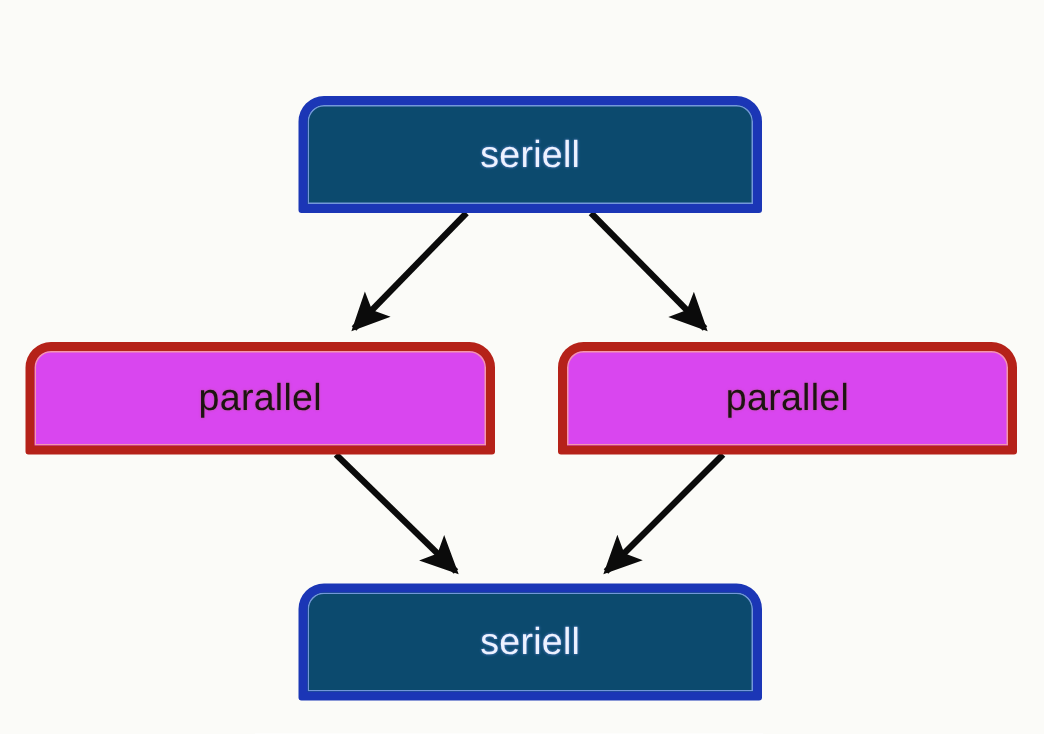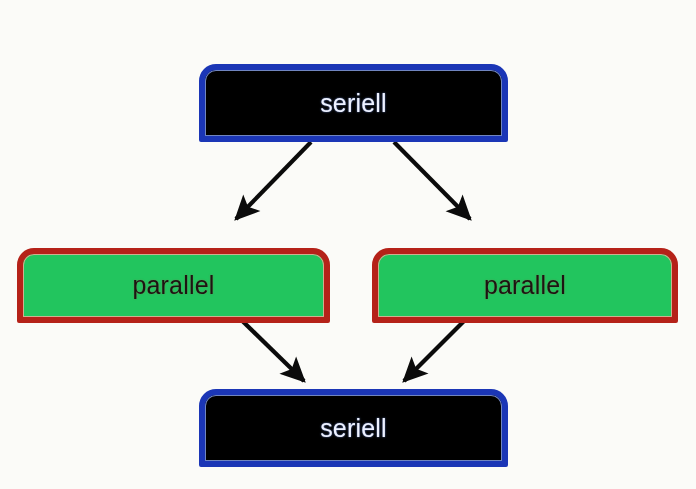--- a/index.html
+++ b/index.html
@@ -38,33 +38,32 @@
     justify-content: center;
     z-index: 2;
   }
   .node .node-label {
     font-size: 25px;
     letter-spacing: 0.2px;
     line-height: 1;
     white-space: nowrap;
   }
   .node.blue {
-    background: #000000;
+    background: #0c4a6e;
     border-color: #1b36b6;
     box-shadow: inset 0 0 0 1px rgba(150,178,255,0.75);
   }
   .node.blue .node-label {
     color: #eef2ff;
     text-shadow: 0 0 2px rgba(120,150,235,0.85);
   }
   .node.red {
-    background: #22c55e;
+    background: #d946ef;
     border-color: #b52219;
     box-shadow: inset 0 0 0 1px rgba(250,170,155,0.8);
-    margin-top: 20px;
   }
   .node.red .node-label {
     color: #1d1412;
     text-shadow: 0 0 1.5px rgba(160,90,78,0.6);
   }
   #node-seriell-top   { left: 199px; top: 64px;  width: 309px; height: 78px; }
   #node-parallel-left { left: 17px;  top: 228px; width: 313px; height: 75px; }
   #node-parallel-right{ left: 372px; top: 228px; width: 306px; height: 75px; }
   #node-seriell-bottom{ left: 199px; top: 389px; width: 309px; height: 78px; }
 </style>

